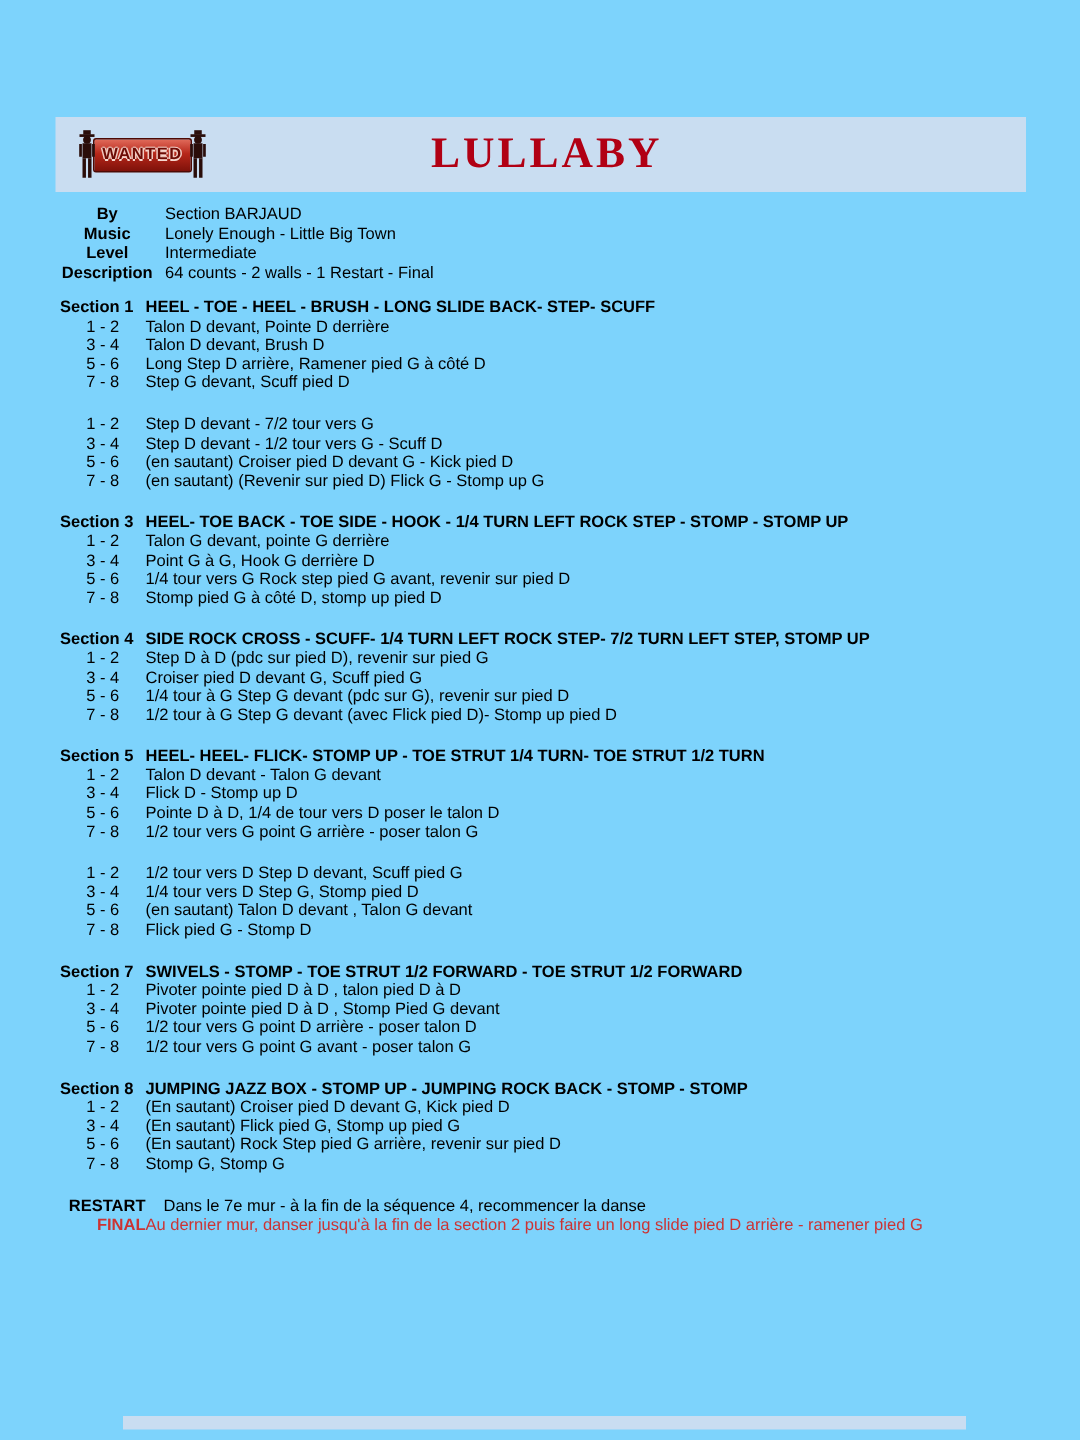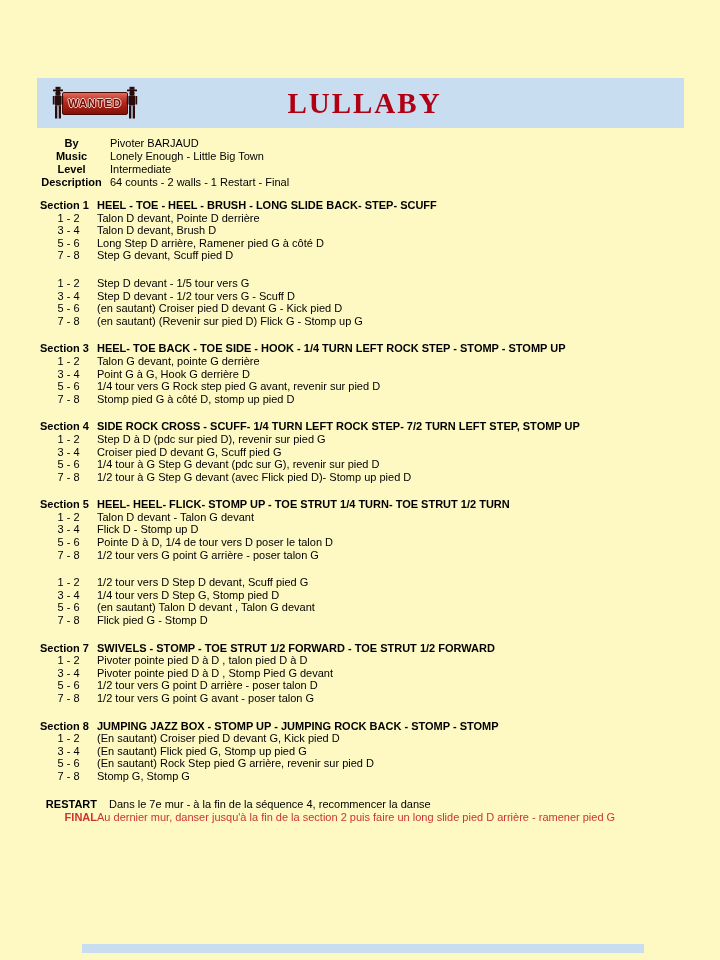--- a/index.html
+++ b/index.html
@@ -1,17 +1,17 @@
 <!DOCTYPE html>
 <html style="--band: #c9ddf1; --title-red: #b10014; --final-red: #cc3333; --figure-dark: #2a0d0a;"><head>
 <meta charset="utf-8">
 <style>
   html,body { margin:0; padding:0; background:#ffffff; }
   .page {
-    position:relative; width:720px; height:960px; background:#fef9c3;
+    position:relative; width:720px; height:960px; background:#7dd3fc;
     font-family:"Liberation Sans", sans-serif; font-size:11px; color:#000;
     overflow:hidden;
   }
   
   .header-band {
     position:absolute; left:37px; top:78px; width:647px; height:50px;
     background:var(--band,#c9ddf1);
   }
   .page-title {
     position:absolute; left:4px; top:50%; transform:translateY(-50%);
@@ -86,21 +86,21 @@
         <rect x="5" y="20.5" width="2.3" height="13"></rect>
         <rect x="8.7" y="20.5" width="2.3" height="13"></rect>
       </svg>
     </div>
     <div class="page-title">LULLABY</div>
   </div>
 
   <div class="meta">
     <div class="meta-row">
       <div class="meta-label">By</div>
-      <div class="meta-value">Pivoter BARJAUD</div>
+      <div class="meta-value">Section BARJAUD</div>
     </div>
     <div class="meta-row">
       <div class="meta-label">Music</div>
       <div class="meta-value">Lonely Enough - Little Big Town</div>
     </div>
     <div class="meta-row">
       <div class="meta-label">Level</div>
       <div class="meta-value">Intermediate</div>
     </div>
     <div class="meta-row">
@@ -136,21 +136,21 @@
     <div class="col1 counts">7 - 8</div>
     <div class="col2 step-text">Step G devant, Scuff pied D</div>
   </div>
 </div>
   </div>
 
   <div class="section">
     <div>
   <div class="row step">
     <div class="col1 counts">1 - 2</div>
-    <div class="col2 step-text">Step D devant - 1/5 tour vers G</div>
+    <div class="col2 step-text">Step D devant - 7/2 tour vers G</div>
   </div>
 
   <div class="row step">
     <div class="col1 counts">3 - 4</div>
     <div class="col2 step-text">Step D devant - 1/2 tour vers G - Scuff D</div>
   </div>
 
   <div class="row step">
     <div class="col1 counts">5 - 6</div>
     <div class="col2 step-text">(en sautant) Croiser pied D devant G - Kick pied D</div>

